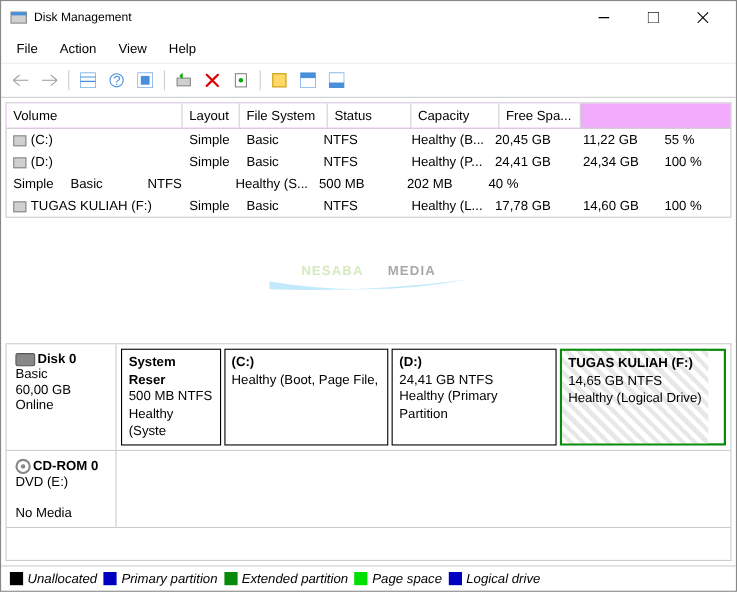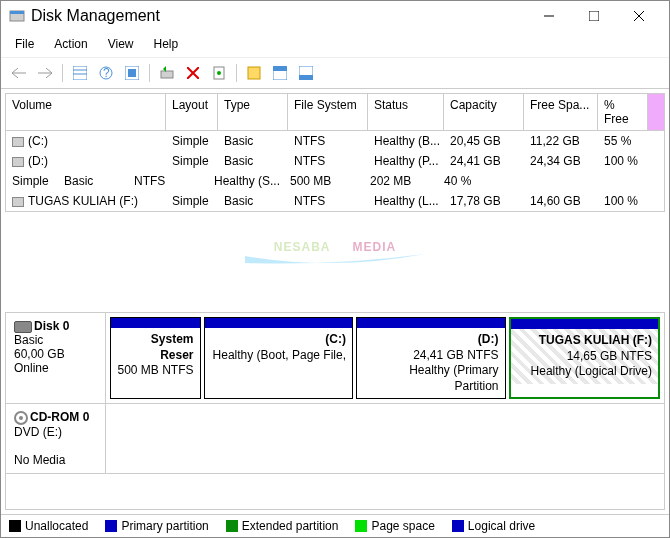--- a/index.html
+++ b/index.html
@@ -1,20 +1,20 @@
 <!DOCTYPE html>
 <html><head>
 <meta charset="utf-8">
 <style>
 * { box-sizing: border-box; margin: 0; padding: 0; font-family: "Segoe UI", Tahoma, sans-serif; font-size: 12px; }
 body { background: #fff; width: 670px; height: 538px; border: 1px solid #888; display: flex; flex-direction: column; position: relative; }
 
 .titlebar { display: flex; align-items: center; padding: 6px 8px; height: 30px; }
 .title-icon { width: 16px; height: 16px; margin-right: 6px; display: flex; align-items: center; justify-content: center; }
-.title-text { flex: 1; font-size: 16px; }
+.title-text { flex: 1; font-size: 11px; }
 .win-controls { display: flex; gap: 0; }
 .win-btn { width: 45px; height: 28px; display: flex; align-items: center; justify-content: center; cursor: default; }
 
 .menubar { display: flex; padding: 2px 4px; border-bottom: 1px solid #eee; }
 .menu-item { padding: 4px 10px; cursor: default; }
 
 .toolbar { display: flex; align-items: center; padding: 3px 6px; gap: 2px; border-bottom: 1px solid #ccc; }
 .tool-btn { width: 24px; height: 24px; display: flex; align-items: center; justify-content: center; border: 1px solid transparent; cursor: default; }
 .tool-btn.disabled { opacity: 0.4; }
 .tool-sep { width: 1px; height: 18px; background: #ccc; margin: 0 3px; }
@@ -29,39 +29,39 @@
 .col-type { width: 70px; }
 .col-fs { width: 80px; }
 .col-status { width: 76px; }
 .col-cap { width: 80px; }
 .col-free { width: 74px; }
 .col-pct { width: 50px; }
 .drive-icon { display: inline-block; width: 12px; height: 10px; background: #d0d0d0; border: 1px solid #888; margin-right: 4px; vertical-align: middle; }
 
 .watermark { position: absolute; top: 210px; left: 50%; transform: translateX(-50%); font-size: 44px; font-weight: bold; letter-spacing: 1px; opacity: 0.35; pointer-events: none; white-space: nowrap; }
 .wm-nesaba { color: #8bc34a; }
-.wm-media { color: #be185d; padding-left: 22px; }
+.wm-media { color: #000000; padding-left: 22px; }
 .wm-swoosh { position: absolute; top: 250px; left: 50%; transform: translateX(-50%); width: 200px; height: 18px; pointer-events: none; opacity: 0.35; }
 
 .graphical { border: 1px solid #ccc; margin: 4px; margin-top: auto; height: 198px; display: flex; flex-direction: column; }
 .disk-row { display: flex; border-bottom: 1px solid #ccc; min-height: 70px; }
 .disk-label { width: 100px; padding: 6px 8px; border-right: 1px solid #ccc; }
 .disk-label .disk-name { font-weight: bold; margin-top: 48px; }
 .disk-parts { flex: 1; display: flex; padding: 4px; gap: 3px; }
-.part { border: 1px solid #000; flex: 1; display: flex; flex-direction: column; text-align: right; }
+.part { border: 1px solid #000; flex: 1; display: flex; flex-direction: row; }
 .part-hdr { height: 10px; background: #0000c0; }
 .part-body { padding: 4px 6px; font-size: 11px; line-height: 1.3; overflow: hidden; }
 .part-body .pname { font-weight: bold; }
 .part.selected { border: 2px solid #0a8a0a; }
 .part.selected .part-body { background: repeating-linear-gradient(45deg, #fff, #fff 4px, #e8e8e8 4px, #e8e8e8 8px); }
 .disk-icon { display: inline-block; width: 18px; height: 12px; background: #888; border: 1px solid #555; border-radius: 2px; margin-right: 2px; vertical-align: middle; }
 .cd-icon { display: inline-block; width: 14px; height: 14px; border: 2px solid #888; border-radius: 50%; margin-right: 2px; vertical-align: middle; position: relative; }
 .cd-icon::after { content: ""; position: absolute; width: 4px; height: 4px; background: #888; border-radius: 50%; top: 3px; left: 3px; }
 
-.legend { display: flex; align-items: center; padding: 4px 8px; gap: 17px; border-top: 1px solid #ccc; font-size: 11px; }
+.legend { display: flex; align-items: center; padding: 4px 8px; gap: 6px; border-top: 1px solid #ccc; font-size: 11px; font-style: italic; }
 .legend-item { display: flex; align-items: center; gap: 4px; }
 .legend-sw { width: 12px; height: 12px; }
 </style>
 </head>
 <body>
 
 <div class="titlebar">
   <span class="title-icon">
     <svg width="16" height="16">
         <rect x="1" y="3" width="14" height="10" fill="#d0d0d0" stroke="#888"></rect>
@@ -163,26 +163,24 @@
         <rect x="0" y="0" width="14" height="14" fill="none" stroke="#4a90d9"></rect>
         <rect x="0" y="9" width="14" height="5" fill="#4a90d9"></rect>
       </svg>
     </div>
 </div>
 
 <div class="volume-table">
   <div class="vt-header">
     <div class="vt-header-cell col-vol">Volume</div>
     <div class="vt-header-cell col-layout">Layout</div>
-    <div class="vt-header-cell col-type">Type</div>
     <div class="vt-header-cell col-fs">File System</div>
     <div class="vt-header-cell col-status">Status</div>
     <div class="vt-header-cell col-cap">Capacity</div>
     <div class="vt-header-cell col-free">Free Spa...</div>
-    <div class="vt-header-cell col-pct">% Free</div>
   </div>
   <div id="vt-body">
       <div class="vt-row">
         <div class="vt-cell col-vol"><span class="drive-icon"></span>(C:)</div>
     <div class="vt-cell col-layout">Simple</div>
     <div class="vt-cell col-type">Basic</div>
     <div class="vt-cell col-fs">NTFS</div>
     <div class="vt-cell col-status">Healthy (B...</div>
     <div class="vt-cell col-cap">20,45 GB</div>
     <div class="vt-cell col-free">11,22 GB</div>
@@ -234,20 +232,21 @@
       <div>Basic</div>
       <div>60,00 GB</div>
       <div>Online</div>
     </div>
     <div class="disk-parts" id="disk0-parts">
         <div class="part" style="flex: 0.6 1 0%;">
           <div class="part-hdr"></div>
           <div class="part-body">
             <div class="pname">System Reser</div>
             <div>500 MB NTFS</div>
+            <div>Healthy (Syste</div>
           </div>
         </div>
         <div class="part">
           <div class="part-hdr"></div>
           <div class="part-body">
             <div class="pname">(C:)</div>
             <div>Healthy (Boot, Page File,</div>
           </div>
         </div>
         <div class="part">

